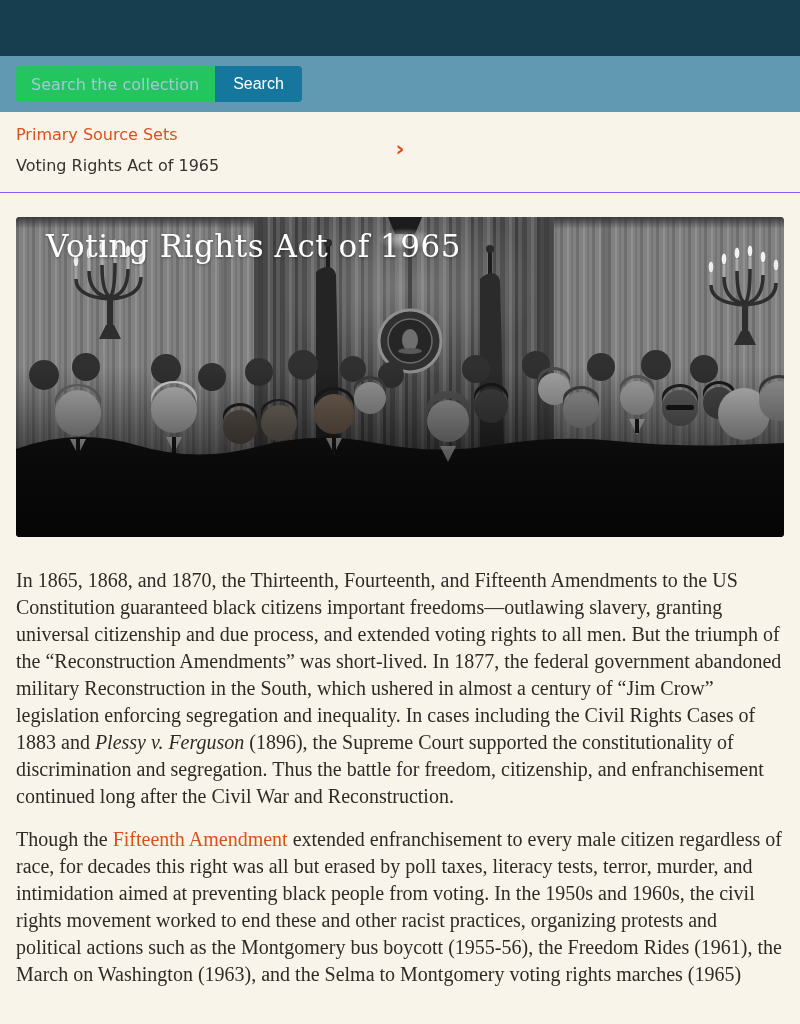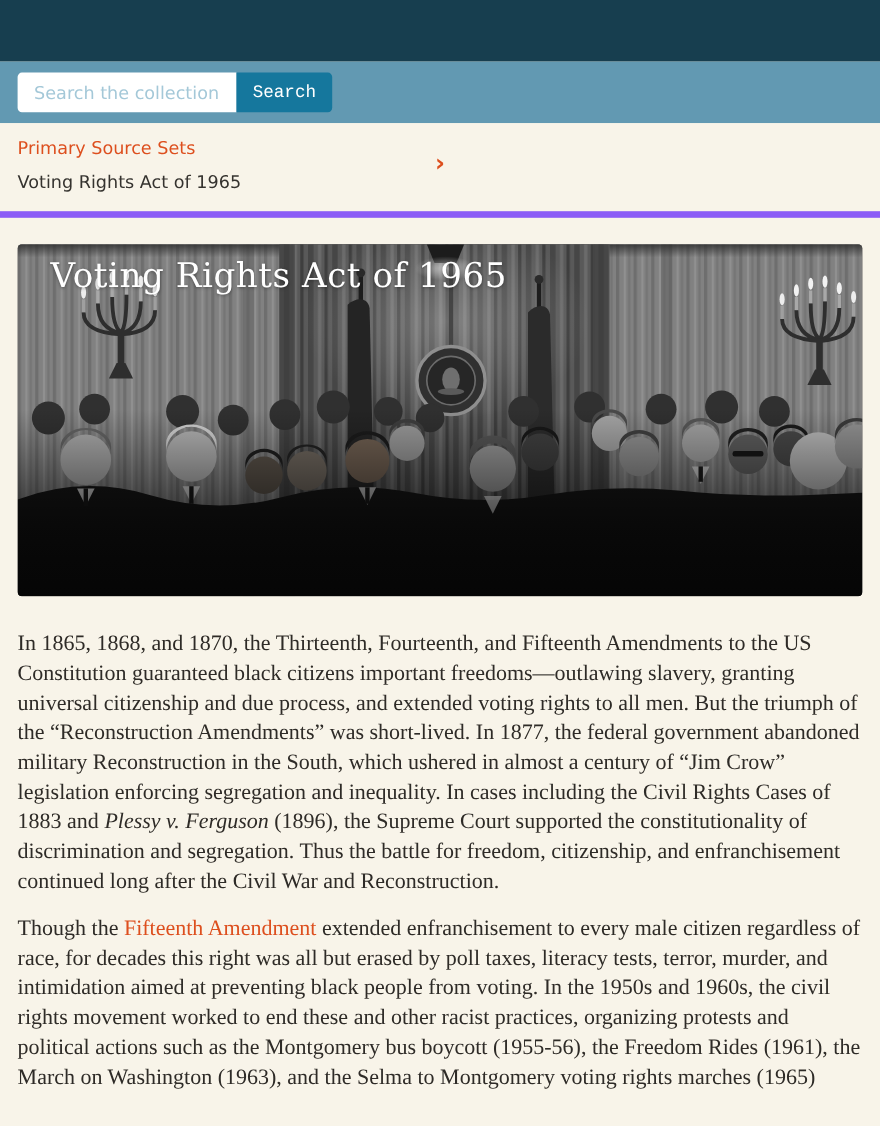--- a/index.html
+++ b/index.html
@@ -14,35 +14,35 @@
     height:56px;background:#6299b2;
     display:flex;align-items:center;
     padding:0 16px;box-sizing:border-box;
   }
   .search-form{display:flex;height:36px;}
   .search-input{
     width:169px;height:36px;border:none;outline:none;
     border-radius:4px 0 0 4px;
     padding:0 15px;font-size:16px;color:#2a5770;
     font-family:"DejaVu Sans", sans-serif;
-    background:#ffffff;box-sizing:content-box;
+    background:#22c55e;box-sizing:content-box;
   }
   .search-input::placeholder{color:#a4c8d8;}
   .search-btn{
     width:87px;height:36px;border:none;cursor:pointer;
     border-radius:0 4px 4px 0;
     background:#15779d;color:#ffffff;font-size:16px;
-    font-family:Liberation Mono, monospace;
+    font-family:Liberation Sans, sans-serif;
   }
   
   .breadcrumb{
     position:relative;
     padding:11px 16px 14px;
     background:#f8f4e9;
-    border-bottom:6px solid #8b5cf6;
+    border-bottom:1px solid #8b5cf6;
   }
   .breadcrumb .bc-link{
     display:inline-block;color:#dd4f1e;text-decoration:none;
     font-size:16px;line-height:24px;
   }
   .breadcrumb .bc-current{
     color:#35332f;font-size:16px;line-height:24px;margin-top:7px;
   }
   .bc-chevron{
     position:absolute;left:50%;top:27px;transform:translateX(-50%);

